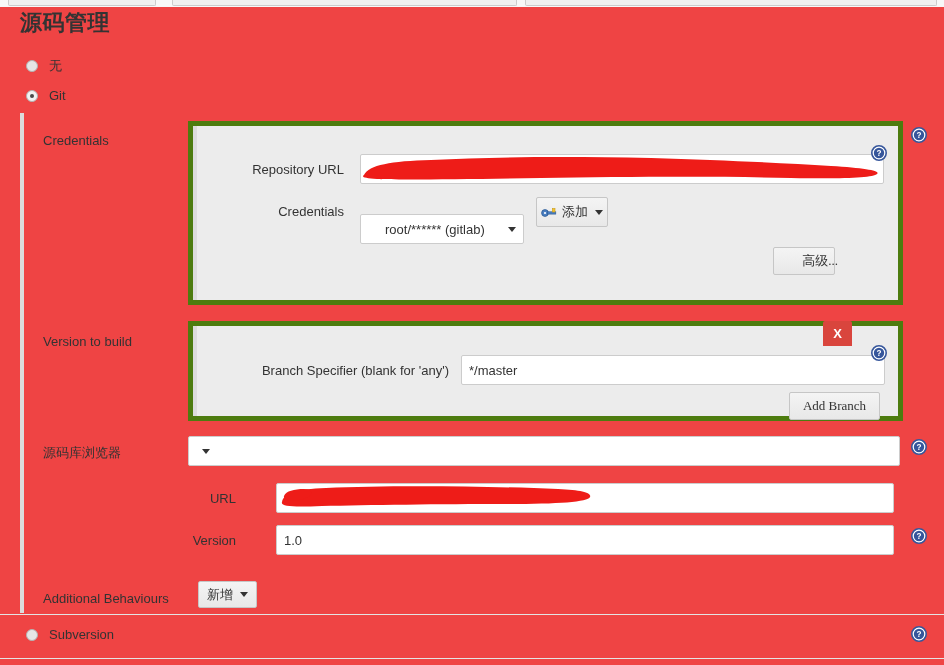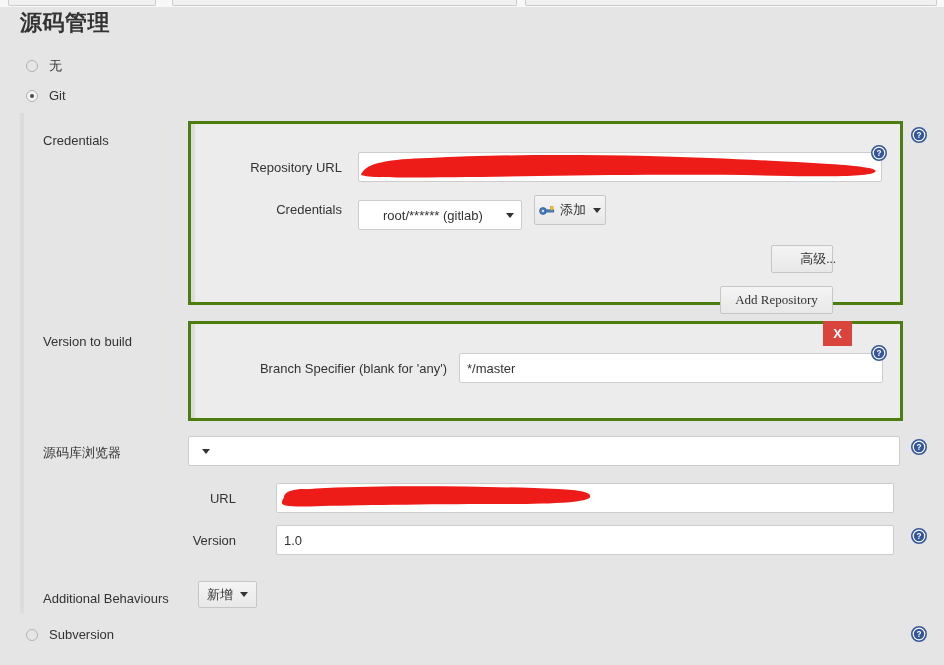--- a/index.html
+++ b/index.html
@@ -5,21 +5,21 @@
   * { box-sizing: border-box; }
   html, body {
     margin: 0; padding: 0;
     width: 944px; height: 665px;
     overflow: hidden;
     background: #f8f8f8;
     font-family: "Liberation Sans", sans-serif;
     font-size: 13px;
     color: #333;
   }
-  .page { position: relative; width: 944px; height: 665px; background: #e5e5e5; }
+  .page { position: relative; width: 944px; height: 665px; background: #ef4444; }
 
   
   .tabbar { position: absolute; left: 0; top: 0; width: 944px; height: 7px; background: #f8f8f8; }
   .tabbar .tab-seg { position: absolute; top: 0; height: 6px; background: #f0f0f0;
                      border: 1px solid #ccc; border-top: none; border-radius: 0 0 2px 2px; }
   .tab-a { left: 8px;  width: 148px; }
   .tab-b { left: 172px; width: 345px; }
   .tab-c { left: 525px; width: 412px; }
 
   
@@ -47,21 +47,21 @@
   .r-svn  { left: 26px; top: 627px; }
 
   
   .git-body { position: absolute; left: 20px; top: 113px; width: 902px; height: 500px; }
   .left-rail { position: absolute; left: 0; top: 0; width: 4px; height: 500px; background: #dcdcdc; }
   .row-label { position: absolute; font-size: 13px; color: #333; }
 
   
   .block {
     position: absolute; background: #ececec;
-    border: 3px solid #4d7c0f;
+    border: 5px solid #4d7c0f;
   }
   .block .inner-rail {
     position: absolute; left: 0; top: 0; width: 4px; height: 100%;
     background: #dcdcdc;
   }
 
   
   .fieldlabel { position: absolute; font-size: 13px; color: #333; text-align: right; }
   input.txt, .selbox {
     position: absolute; height: 30px; background: #fff;
@@ -135,43 +135,40 @@
       <div class="fieldlabel" style="left:36px; top:36px; width:115px;">Repository URL</div>
       <input class="txt" type="text" style="left: 167px; top: 28px; width: 524px;" value="">
 
       <svg class="redact" style="left:168px; top:29px;" width="522" height="28" viewBox="0 0 522 28">
         <path d="M3,20 C8,10 30,6 70,5 C130,2 200,1 290,3 C360,5 420,8 470,11
                  C505,13 520,16 516,19 C512,23 480,24 430,23 C350,21 260,22 180,23
                  C110,24 40,25 16,24 C4,23 0,22 3,20 Z" fill="#ee1c18"></path>
       </svg>
 
       <div class="fieldlabel" style="left:36px; top:78px; width:115px;">Credentials</div>
-      <div class="selbox" style="left:167px; top:76px; width:164px;padding-left:24px;">
+      <div class="selbox" style="left:167px; top:88px; width:164px;padding-left:24px;">
         <span class="selval">root/****** (gitlab)</span>
         <span class="caret"></span>
       </div>
 
       <div class="btn" style="left:343px; top:71px; width:72px; height:30px;">
         <svg class="key-icon" viewBox="0 0 16 12">
           <circle cx="4" cy="7" r="3.4" fill="#4a7fc1" stroke="#2d5a94" stroke-width="0.8"></circle>
           <circle cx="4" cy="7" r="1.1" fill="#fff"></circle>
           <rect x="6.6" y="5.8" width="8.2" height="2.3" fill="#4a7fc1" stroke="#2d5a94" stroke-width="0.6"></rect>
           <rect x="11.4" y="2.6" width="2.6" height="3.4" fill="#f2c230" stroke="#c99b16" stroke-width="0.6"></rect>
         </svg>
         <span>添加</span>
         <span class="caret" style="margin-left:7px;"></span>
       </div>
 
       <div class="btn" style="left:580px; top:121px; width:62px; height:28px;padding-left:32px;">
         <span>高级...</span>
       </div>
 
-      <div class="btn" style="left:529px; top:162px; width:113px; height:28px;">
-        <span>Add Repository</span>
-      </div>
     </div>
 
     <div class="help" style="left:891px; top:14px;">
       <svg viewBox="0 0 16 16" width="16" height="16">
         <circle cx="8" cy="8" r="7.2" fill="#fff" stroke="#36569b" stroke-width="1.6"></circle>
         <circle cx="8" cy="8" r="5.2" fill="#36569b"></circle>
         <text x="8" y="11.4" font-family="Liberation Sans, sans-serif" font-size="8.2" font-weight="bold" fill="#fff" text-anchor="middle">?</text>
       </svg>
     </div>
 
@@ -184,20 +181,23 @@
     </div>
 
     <div class="row-label" style="left:23px; top:221px;">Version to build</div>
 
     <div class="block" style="left:168px; top:208px; width:715px; height:100px;">
       <div class="inner-rail"></div>
 
       <div class="fieldlabel" style="left:36px; top:37px; width:220px;">Branch Specifier (blank for 'any')</div>
       <input class="txt" type="text" style="left: 268px; top: 29px; width: 424px;" value="*/master">
 
+      <div class="btn" style="left:596px; top:66px; width:91px; height:28px;">
+        <span>Add Branch</span>
+      </div>
     </div>
 
     <div class="btn-x" style="left:803px; top:208px; width:29px; height:25px;">
       <span>X</span>
     </div>
 
     <div class="help" style="left:851px; top:232px;">
       <svg viewBox="0 0 16 16" width="16" height="16">
         <circle cx="8" cy="8" r="7.2" fill="#fff" stroke="#36569b" stroke-width="1.6"></circle>
         <circle cx="8" cy="8" r="5.2" fill="#36569b"></circle>

